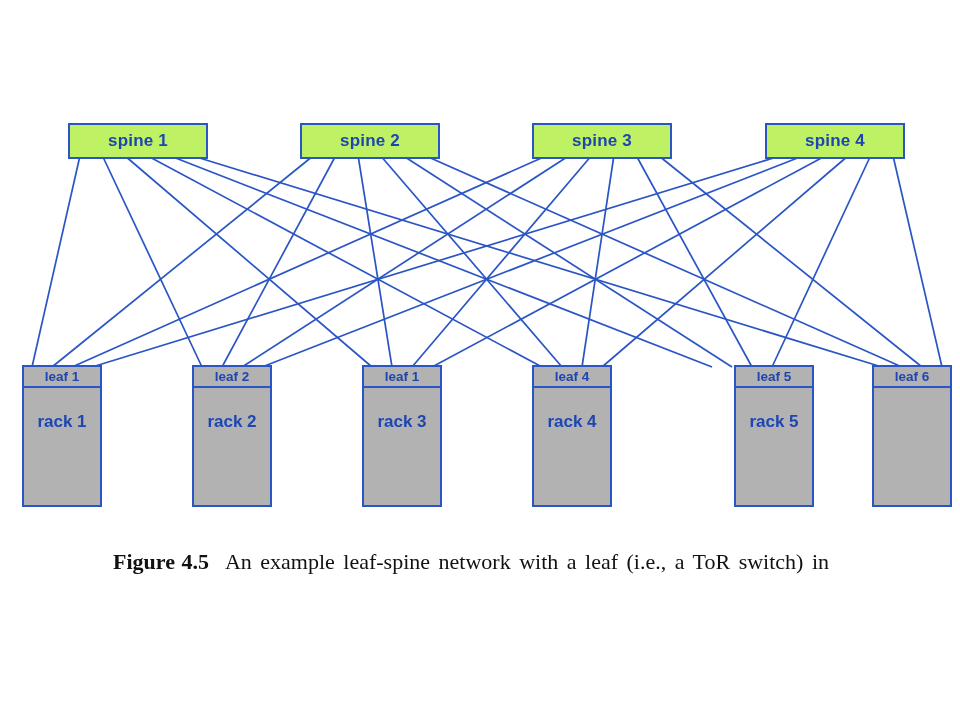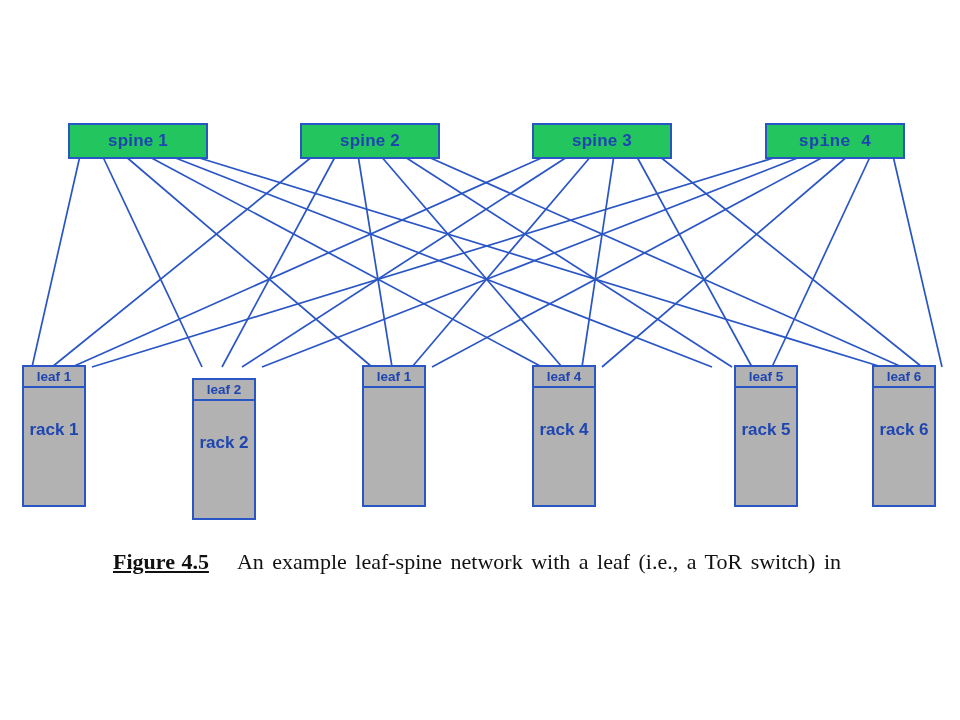--- a/index.html
+++ b/index.html
@@ -16,59 +16,59 @@
     overflow:hidden;
     font-family:"Liberation Sans",sans-serif;
     position:relative;
   }
   .page{position:absolute;inset:0;}
   #links{position:absolute;left:0;top:0;width:960px;height:720px;}
   .spine-box{
     position:absolute;
     width:140px;height:36px;
     box-sizing:border-box;
-    background:#22c55e;
+    background:#bef264;
     border:2px solid var(--blue);
     display:flex;align-items:center;justify-content:center;
     color:var(--text-blue);
     font-weight:bold;font-size:17px;
     letter-spacing:0.2px;
   }
   .leaf-box{
     position:absolute;
-    width:64px;height:142px;
+    width:80px;height:142px;
     box-sizing:border-box;
     background:var(--rack-gray);
     border:2px solid var(--blue);
   }
   .leaf-header{
     height:21px;
     box-sizing:border-box;
     border-bottom:2px solid var(--blue);
     display:flex;align-items:center;justify-content:center;
     color:var(--text-blue);
     font-weight:bold;font-size:13.5px;
   }
   .rack-label{
-    padding-top:32px;
+    padding-top:24px;
     text-align:center;
     color:var(--text-blue);
     font-weight:bold;font-size:17px;
   }
   .caption{
     position:absolute;
     left:113px;top:547px;
     font-family:"Liberation Serif",serif;
     font-size:22px;
     line-height:30px;
     color:var(--caption);
     white-space:nowrap;
   }
   .cap-row1{word-spacing:3px;}
-  .cap-label{font-weight:bold;margin-right:28px;word-spacing:1px;text-decoration:underline;}
+  .cap-label{font-weight:bold;margin-right:16px;word-spacing:1px;}
   .cap-row2{margin-left:100px;word-spacing:4px;}
 </style>
 </head>
 <body>
 
 <div class="page">
   <svg id="links" viewBox="0 0 960 720">
       <line x1="79.7" y1="157" x2="32.0" y2="367" stroke="#2a55c4" stroke-width="1.7"></line>
       <line x1="103.0" y1="157" x2="202.0" y2="367" stroke="#2a55c4" stroke-width="1.7"></line>
       <line x1="126.3" y1="157" x2="372.0" y2="367" stroke="#2a55c4" stroke-width="1.7"></line>
@@ -97,45 +97,45 @@
   <div id="spines">
       <div class="spine-box" style="left: 68px; top: 123px;">
         <span>spine 1</span>
       </div>
       <div class="spine-box" style="left: 300px; top: 123px;">
         <span>spine 2</span>
       </div>
       <div class="spine-box" style="left: 532px; top: 123px; justify-content: center;">
         <span>spine 3</span>
       </div>
-      <div class="spine-box" style="left: 765px; top: 123px; font-family: Liberation Mono, monospace;">
+      <div class="spine-box" style="left: 765px; top: 123px;">
         <span>spine 4</span>
       </div>
     </div>
   <div id="leaves">
       <div class="leaf-box" style="left: 22px; top: 365px;">
         <div class="leaf-header">leaf 1</div>
         <div class="rack-label">rack 1</div>
       </div>
-      <div class="leaf-box" style="left: 192px; top: 378px;">
+      <div class="leaf-box" style="left: 192px; top: 365px;">
         <div class="leaf-header">leaf 2</div>
         <div class="rack-label">rack 2</div>
       </div>
       <div class="leaf-box" style="left: 362px; top: 365px;">
         <div class="leaf-header">leaf 1</div>
+        <div class="rack-label">rack 3</div>
       </div>
       <div class="leaf-box" style="left: 532px; top: 365px;">
         <div class="leaf-header">leaf 4</div>
         <div class="rack-label">rack 4</div>
       </div>
       <div class="leaf-box" style="left: 734px; top: 365px;">
         <div class="leaf-header">leaf 5</div>
         <div class="rack-label">rack 5</div>
       </div>
       <div class="leaf-box" style="left: 872px; top: 365px;">
         <div class="leaf-header">leaf 6</div>
-        <div class="rack-label">rack 6</div>
       </div>
     </div>
   <div class="caption">
     <div class="cap-row1"><span class="cap-label">Figure 4.5</span><span>An example leaf-spine network with a leaf (i.e., a ToR switch) in</span></div>
   </div>
 </div>
 
 </body></html>

